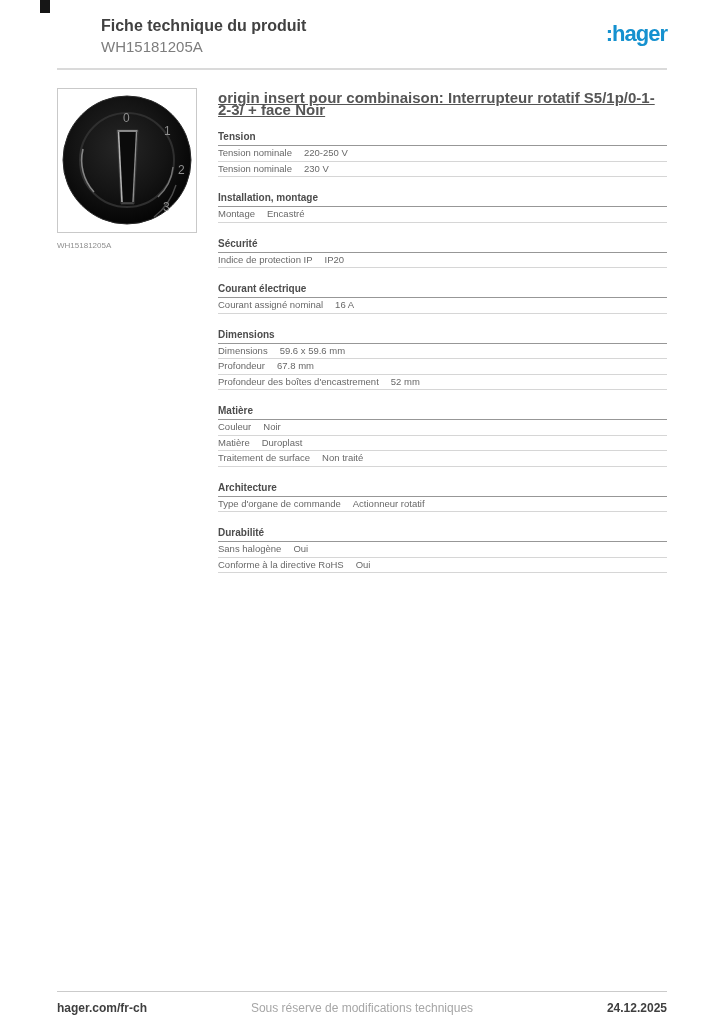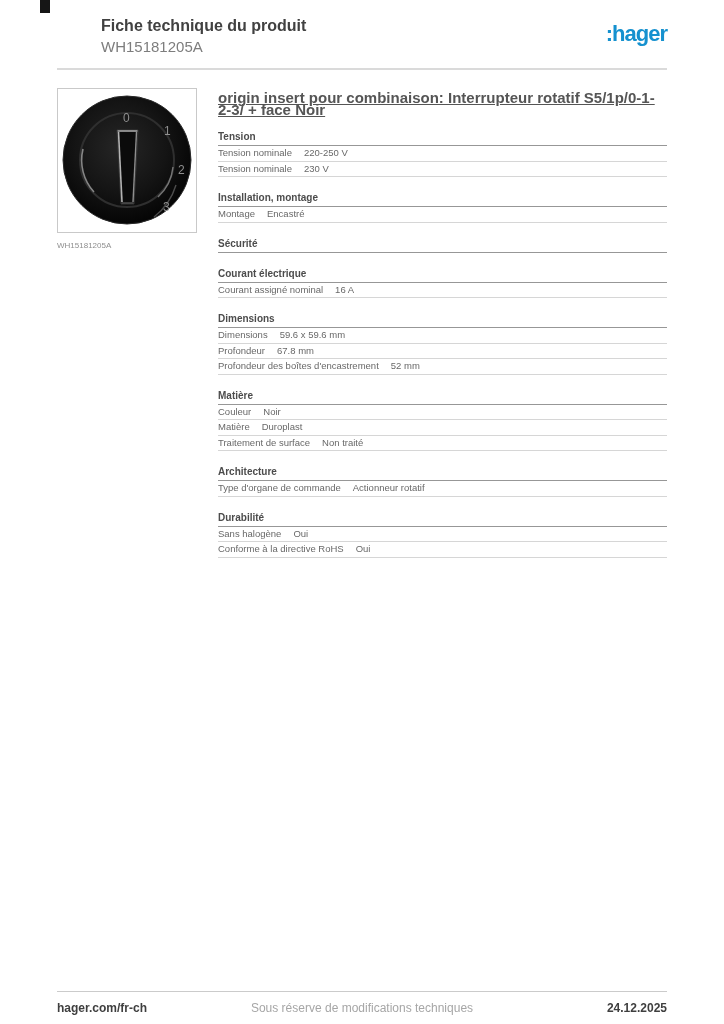--- a/index.html
+++ b/index.html
@@ -113,20 +113,24 @@
 
   <div class="row">
       <span class="row-label">Montage</span>
       <span class="row-value">Encastré</span>
     </div>
         </div>
 
   <div class="section">
     <div class="section-title">Sécurité</div>
 
+  <div class="row">
+      <span class="row-label">Indice de protection IP</span>
+      <span class="row-value">IP20</span>
+    </div>
         </div>
 
   <div class="section">
     <div class="section-title">Courant électrique</div>
 
   <div class="row">
       <span class="row-label">Courant assigné nominal</span>
       <span class="row-value">16 A</span>
     </div>
         </div>

